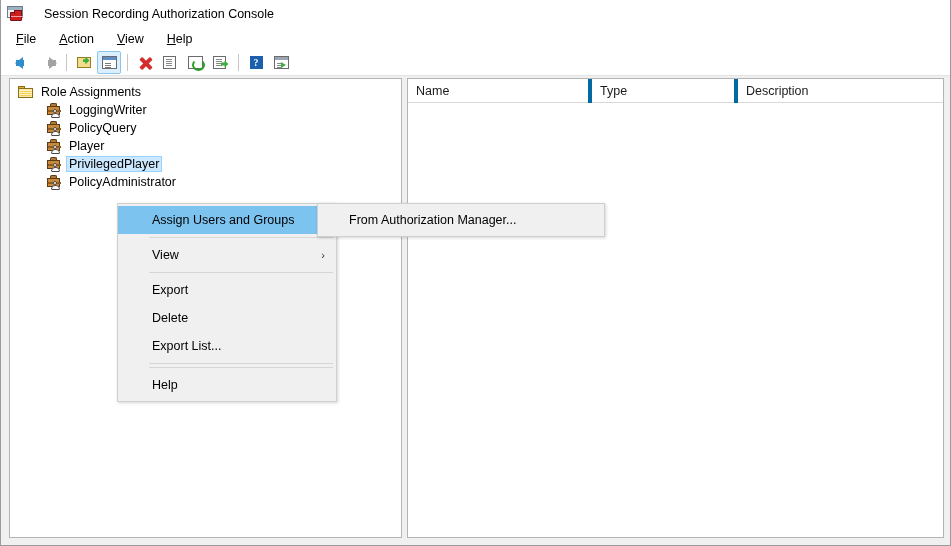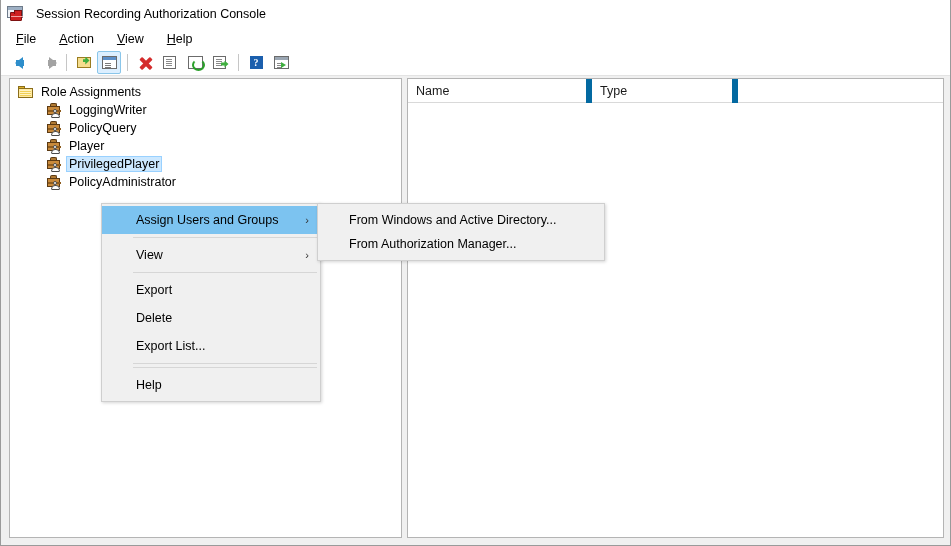--- a/index.html
+++ b/index.html
@@ -21,21 +21,21 @@
 
   
   #titlebar {
     position: absolute; left: 0; top: 0; width: 951px; height: 28px;
     background: #ffffff;
     border-bottom: 1px solid #ffffff;
     display: flex; align-items: center;
     padding-left: 6px;
   }
   #titlebar .title-text {
-    font-size: 12.5px; color: #000000; margin-left: 13px;
+    font-size: 12.5px; color: #000000; margin-left: 21px;
     white-space: nowrap;
   }
   .mmc-icon {
     width: 16px; height: 16px; position: relative; flex: 0 0 16px;
   }
 
   
   #menubar {
     position: absolute; left: 0; top: 28px; width: 951px; height: 22px;
     background: #ffffff;
@@ -153,30 +153,30 @@
 
   
   #list-header {
     display: flex; height: 24px;
     background: #ffffff; border-bottom: 1px solid #d9d9d9;
   }
   .col-head {
     font-size: 12.5px; color: #1a1a1a;
     display: flex; align-items: center;
     padding-left: 8px;
-    border-right: 6px solid #0369a1;
+    border-right: 4px solid #0369a1;
     height: 24px; position: relative;
   }
   .col-head.c-name { width: 184px; }
   .col-head.c-type { width: 146px; }
   .col-head.c-desc { width: 205px; border-right: none;}
 
   
   #ctx-menu {
-    position: absolute; left: 100px; top: 203px;
+    position: absolute; left: 116px; top: 203px;
     width: 220px;
     background: #f0f0f0;
     border: 1px solid #cfcfcf;
     box-shadow: 1px 1px 3px rgba(0,0,0,0.17);
     padding: 2px 0 2px 0;
     z-index: 40;
   }
   .ctx-item {
     height: 28px; display: flex; align-items: center;
     font-size: 12.5px; color: #000000;
@@ -495,20 +495,21 @@
 
       </div>
     </div>
 
     <div id="splitter"></div>
 
     <div id="right-pane">
       <div id="list-header">
         <div class="col-head c-name">Name</div>
         <div class="col-head c-type">Type</div>
+        <div class="col-head c-desc">Description</div>
       </div>
       <div id="list-body"></div>
     </div>
 
   </div>
 
   <div id="ctx-menu">
     <div class="ctx-item highlight">
       <span>Assign Users and Groups</span>
       <span class="ctx-arrow">›</span>
@@ -530,20 +531,17 @@
     </div>
     <div class="ctx-sep"></div>
     <div class="ctx-sep"></div>
     <div class="ctx-item">
       <span>Help</span>
     </div>
   </div>
 
   <div id="sub-menu">
     <div class="sub-item">
-      <span>From Windows and Active Directory...</span>
-    </div>
-    <div class="sub-item">
       <span>From Authorization Manager...</span>
     </div>
   </div>
 
 </div>
 
 </body></html>

